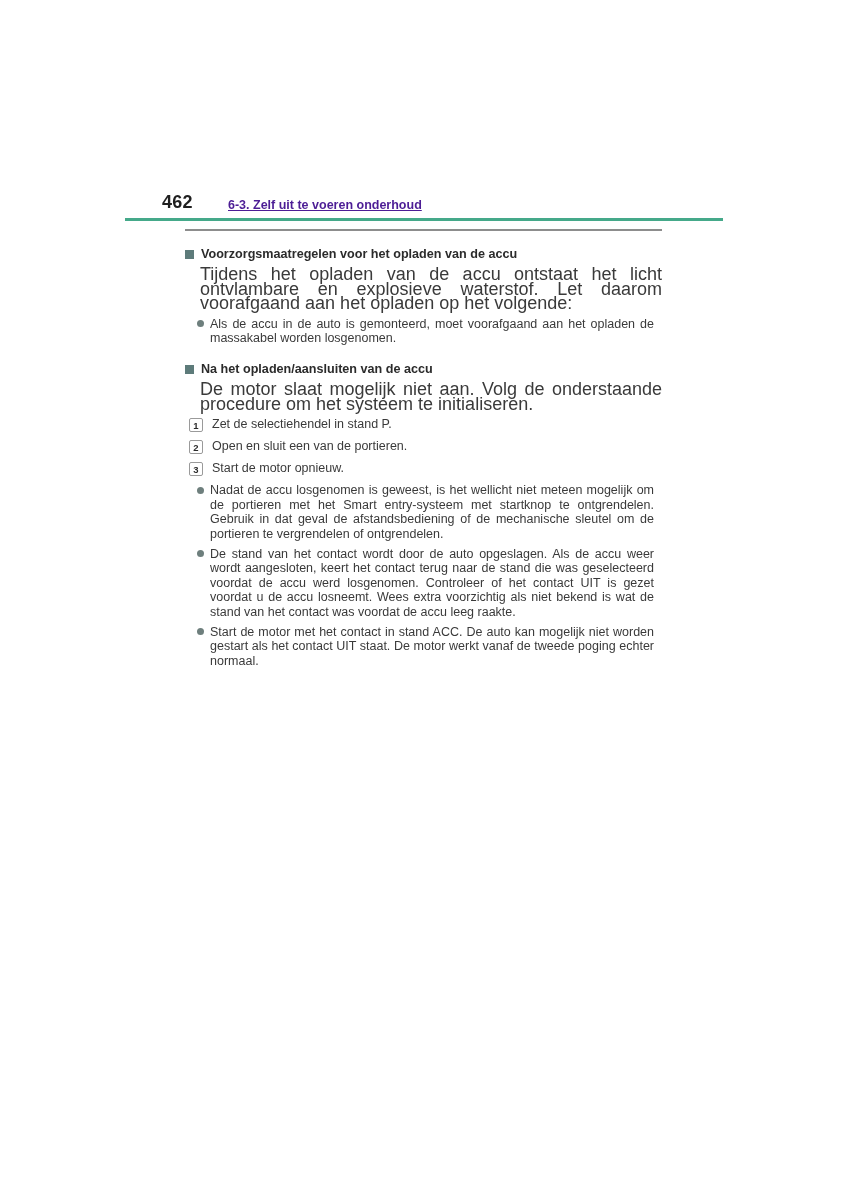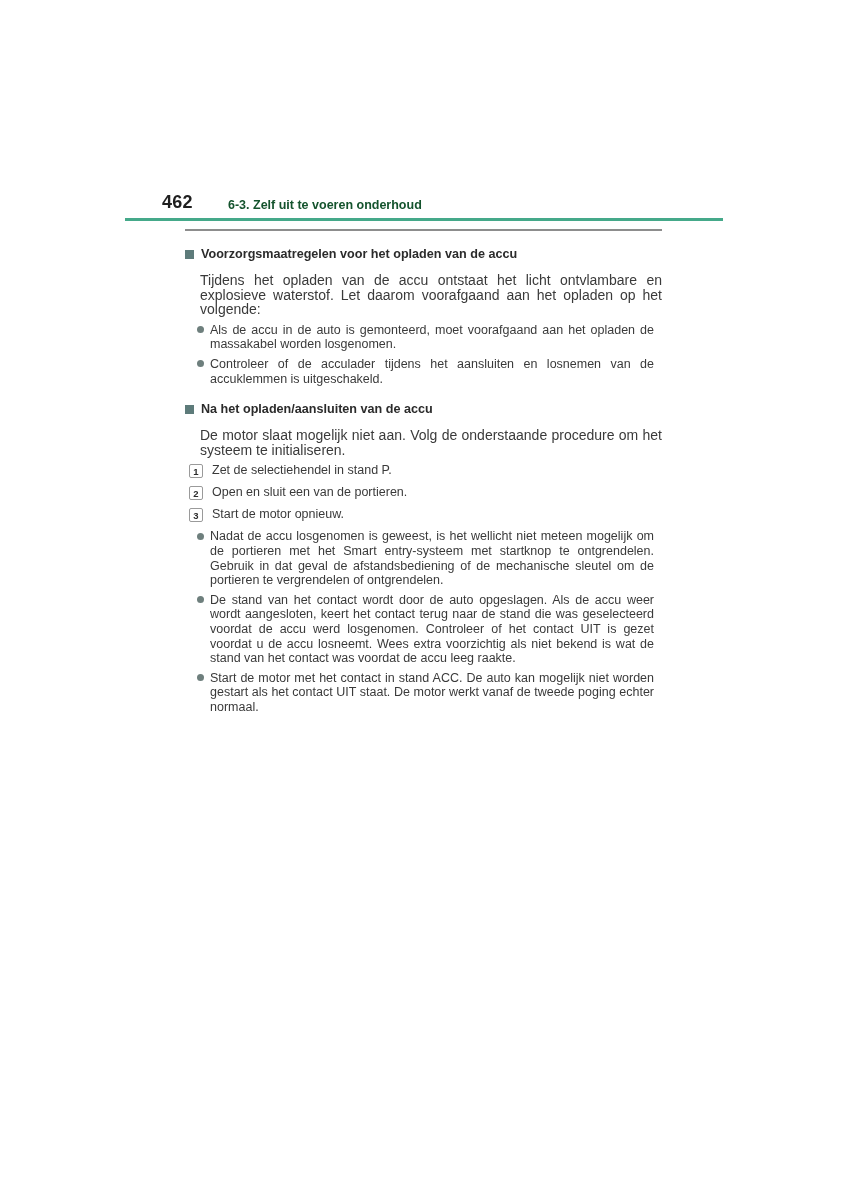--- a/index.html
+++ b/index.html
@@ -12,21 +12,21 @@
     overflow:hidden;
   }
   
   .page-number {
     position:absolute; left:162px; top:192px;
     font-size:18px; font-weight:bold; color:#1f1f1f;
     letter-spacing:0.3px;
   }
   .chapter-title {
     position:absolute; left:228px; top:198px;
-    font-size:12.5px; font-weight:bold; color:#14532d;
+    font-size:12.5px; font-weight:bold; color:#4c1d95;text-decoration:underline;
   }
   .accent-rule {
     position:absolute; left:125px; top:218px;
     width:598px; height:3px;
   }
   
   .content {
     position:absolute; left:185px; top:229px; width:477px;
   }
   .top-rule {
@@ -34,22 +34,22 @@
   }
   .section-heading {
     display:flex; align-items:center; gap:7px;
     font-size:12.6px; font-weight:bold; color:#2b2b2b;
     margin:16px 0 6px 0;
   }
   .square-marker {
     width:9px; height:9px; flex:none; margin-top:1px;
   }
   .para {
-    margin:12px 0 6px 15px;
-    font-size:14px; line-height:14.6px;
+    margin:0 0 6px 15px;
+    font-size:18px; line-height:14.6px;
     text-align:justify;
     -webkit-hyphens:manual; hyphens:manual;
   }
   .bullet-list { list-style:none; margin:0 8px 5px 0; padding:0; }
   .bullet-item {
     position:relative; padding-left:25px; margin:0 0 5px 0;
     font-size:12.5px; line-height:14.6px;
     text-align:justify;
     -webkit-hyphens:manual; hyphens:manual;
   }
@@ -88,24 +88,20 @@
     <div class="section-heading">
       <span class="square-marker" style="background: rgb(93, 123, 122);"></span>
       <span>Voorzorgsmaatregelen voor het opladen van de accu</span>
     </div>
     <p class="para">Tijdens het opladen van de accu ontstaat het licht ontvlambare en explosieve waterstof. Let daarom voorafgaand aan het opladen op het volgende:</p>
     <ul class="bullet-list">
       <li class="bullet-item">
         <span class="dot-marker" style="background: rgb(110, 127, 125);"></span>
         <span>Als de accu in de auto is gemonteerd, moet voorafgaand aan het opladen de massaka­bel worden losgenomen.</span>
       </li>
-      <li class="bullet-item">
-        <span class="dot-marker" style="background: rgb(110, 127, 125);"></span>
-        <span>Controleer of de acculader tijdens het aansluiten en losnemen van de accuklemmen is uitgeschakeld.</span>
-      </li>
     </ul>
   </div>
 
   <div class="section-block">
     <div class="section-heading">
       <span class="square-marker" style="background: rgb(93, 123, 122);"></span>
       <span>Na het opladen/aansluiten van de accu</span>
     </div>
     <p class="para">De motor slaat mogelijk niet aan. Volg de onderstaande procedure om het systeem te initialiseren.</p>
 

